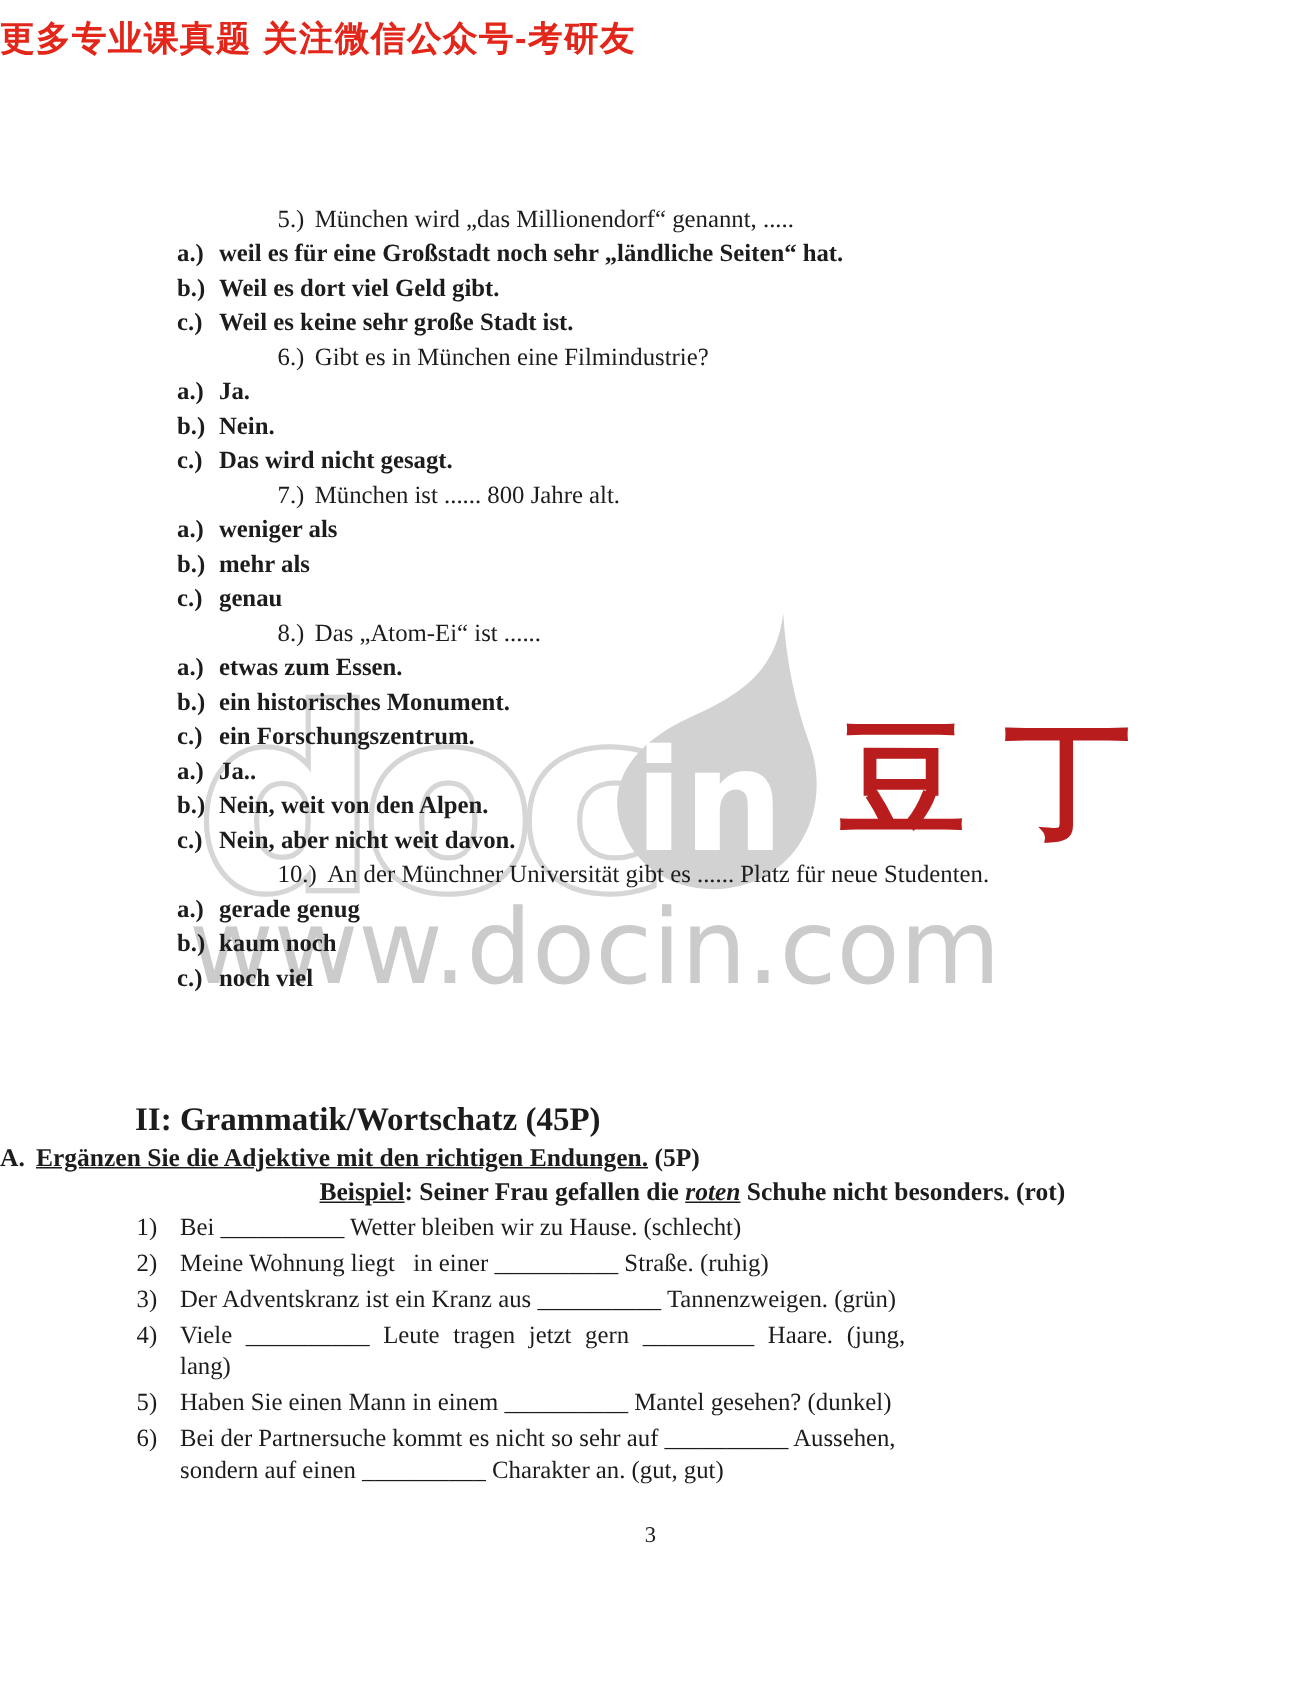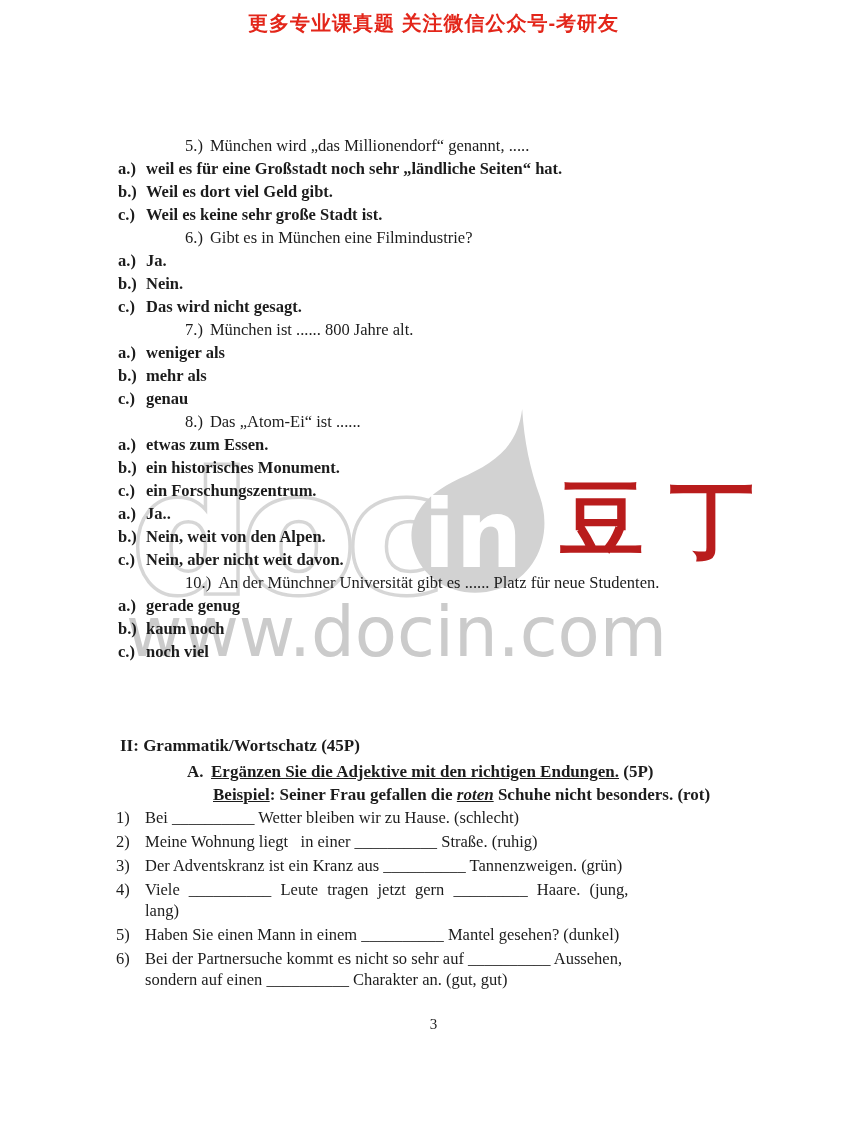--- a/index.html
+++ b/index.html
@@ -6,22 +6,22 @@
   html,body { background:#888; }
   .page {
     position:relative; width:867px; height:1122px;
     background:#ffffff; overflow:hidden; margin:0 auto;
     font-family:"Liberation Serif","DejaVu Serif",serif;
     color:#1c1c1c;
   }
   
   .promo {
     position:absolute; top:10px; left:0; width:100%;
-    text-align:center; font-family:"Liberation Sans","DejaVu Sans",sans-serif;
-    font-weight:700; font-size:20px; color:#e3261a; letter-spacing:1px;
+    text-align:left; font-family:"Liberation Sans","DejaVu Sans",sans-serif;
+    font-weight:700; font-size:23px; color:#e3261a; letter-spacing:1px;
   }
   
   .wm { position:absolute; inset:0; z-index:0; }
   .wm-doc { position:absolute; left:128px; top:440px; }
   .wm-leaf { position:absolute; left:403px; top:406px; }
   .wm-cjk {
     position:absolute; left:560px; top:478px;
     font-size:84px; line-height:1; color:#b91c1c;
     font-family:"DejaVu Serif",serif; letter-spacing:26px; font-weight:700;
   }
@@ -33,28 +33,28 @@
   }
   
   .content { position:absolute; inset:0; z-index:1; }
   .quiz { position:absolute; left:0; top:134px; width:719px; font-size:16.5px; }
   .qline, .oline { height:23px; line-height:23px; white-space:pre-wrap; }
   .qline { padding-left:185px; }
   .oline { padding-left:118px;font-weight:bold; }
   .qnum { margin-right:7px; }
   .olabel { display:inline-block; width:28px; }
   .s2 { position:absolute; left:0; top:733px; width:867px; font-size:16.5px; }
-  .h2row { padding-left:120px; height:26px; line-height:26px; font-weight:700; font-size:17px; }
-  .arow { padding-left:187px; height:25px; line-height:25px; font-weight:700; font-size:17px; white-space:pre-wrap; }
+  .h2row { padding-left:90px; height:26px; line-height:26px; font-weight:700; font-size:22px; }
+  .arow { height:25px; line-height:25px; font-weight:700; font-size:17px; white-space:pre-wrap; }
   .alabel { display:inline-block; width:24px; }
   .au { text-decoration:underline; }
   .brow { padding-left:213px; height:22px; line-height:22px; font-weight:700; font-size:17px; white-space:pre-wrap; }
   .bu { text-decoration:underline; }
   .ex { font-style:italic; text-decoration:underline; }
-  .irow { padding-left:116px; height:24px; line-height:24px; white-space:pre-wrap;font-family:Liberation Serif, serif; }
+  .irow { padding-left:91px; height:24px; line-height:24px; white-space:pre-wrap;font-family:Liberation Serif, serif; }
   .irow.cont { height:21px; line-height:18px; }
   .irow.just .itext { word-spacing:5px; }
   .inum { display:inline-block; width:29px; }
   .footer {
     position:absolute; left:0; top:1016px; width:100%;
     text-align:center; font-size:15px; z-index:1;
   }
 </style>
 </head>
 <body>

